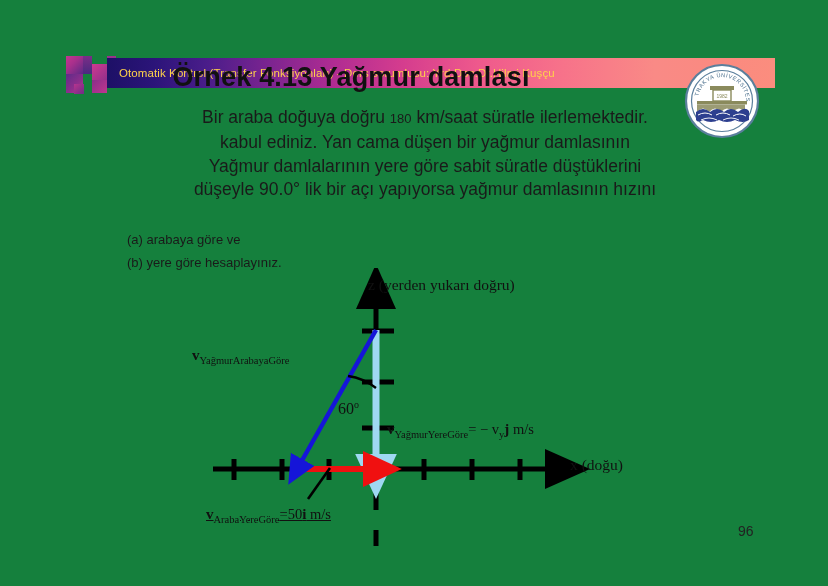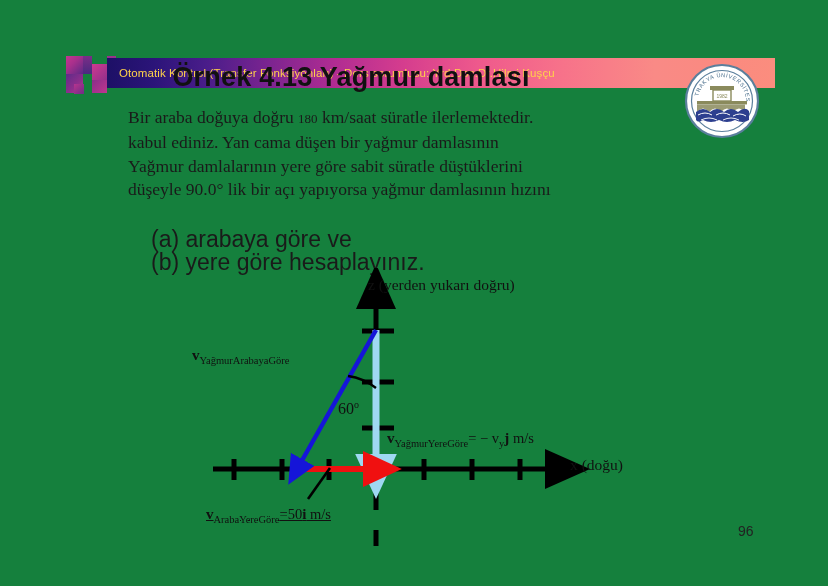--- a/index.html
+++ b/index.html
@@ -39,46 +39,46 @@
   .banner-text{position:absolute;left:119px;top:37px;width:560px;height:20px;
     color:#ffd24a;font-size:11.5px;line-height:20px;letter-spacing:.1px;
     font-family:"Liberation Sans", sans-serif;white-space:nowrap;}
 
   
   .slide-title{position:absolute;left:0;top:62px;width:702px;text-align:center;
     font-size:27px;color:#111;font-family:"Liberation Sans", sans-serif;
     letter-spacing:.2px;font-weight:bold;}
 
   
-  .body-block{position:absolute;left:128px;top:106px;width:570px;
+  .body-block{position:absolute;left:140px;top:106px;width:570px;
     font-size:17.5px;line-height:23.8px;color:#1a1a1a;
-    font-family:Liberation Serif, serif;}
+    font-family:Liberation Sans, sans-serif;text-align:center;}
   .body-block p{margin:0;}
   .small-num{font-size:13px;}
-  .ab-block{position:absolute;left:151px;top:228px;width:420px;
-    font-size:23px;line-height:23px;color:#1a1a1a;
+  .ab-block{position:absolute;left:127px;top:228px;width:420px;
+    font-size:13px;line-height:23px;color:#1a1a1a;
     font-family:"Liberation Sans", sans-serif;}
   .ab-block p{margin:0;}
 
   
   .logo{position:absolute;left:683px;top:62px;width:78px;height:78px;}
 
   
   .diagram{position:absolute;left:150px;top:268px;width:560px;height:290px;}
   .dg-label{position:absolute;font-family:"Liberation Serif", serif;color:#111;}
   .zlab{left:218px;top:8px;font-size:15.5px;white-space:nowrap;}
   .xlab{left:420px;top:188px;font-size:15.5px;white-space:nowrap;}
   .anglelab{left:188px;top:131px;font-size:16px;}
   .anglelab sup{font-size:10px;vertical-align:super;}
   .veclab{position:absolute;font-family:"Liberation Serif", serif;color:#111;
     font-size:14.5px;white-space:nowrap;}
   .veclab .vsym{font-weight:bold;font-size:15px;}
   .veclab .sub{font-size:10.5px;vertical-align:sub;}
   .lab-rain-car{left:42px;top:79px;}
-  .lab-rain-ground{left:237px;top:153px;margin-top:9px;}
+  .lab-rain-ground{left:237px;top:153px;}
   .lab-car-ground{left:56px;top:238px;text-decoration:underline;}
   .veclab .jbold{font-weight:bold;font-size:15px;}
   .veclab .ibold{font-weight:bold;font-size:15px;}
 
   .pagenum{position:absolute;left:706px;top:523px;font-size:14px;color:#222;
     font-family:"Liberation Sans", sans-serif;margin-left:32px;}
 </style>
 </head>
 <body>
 

